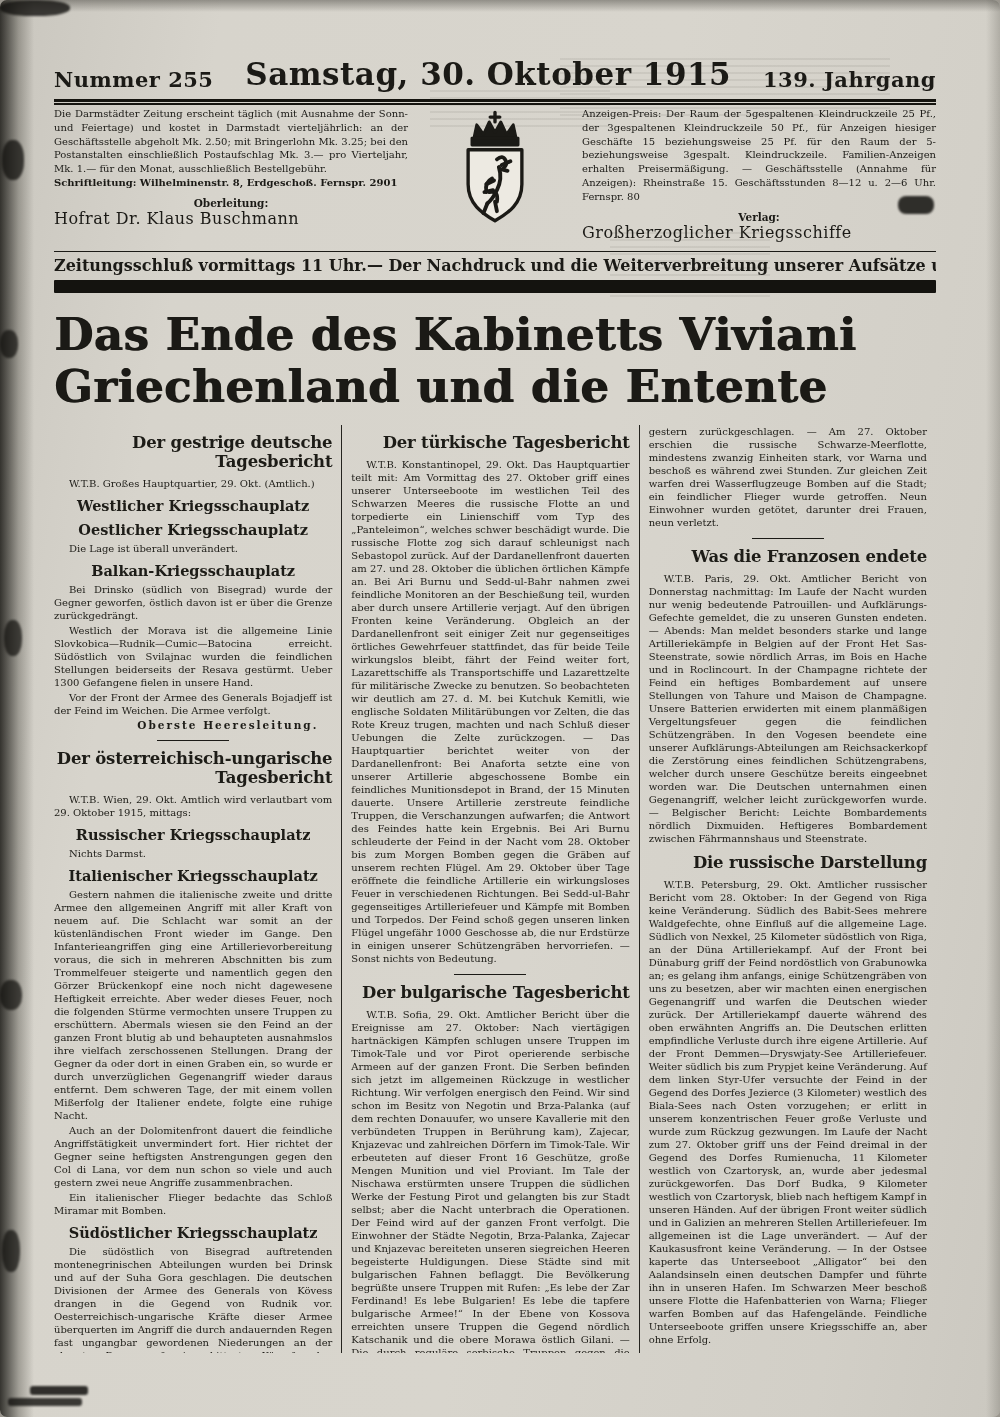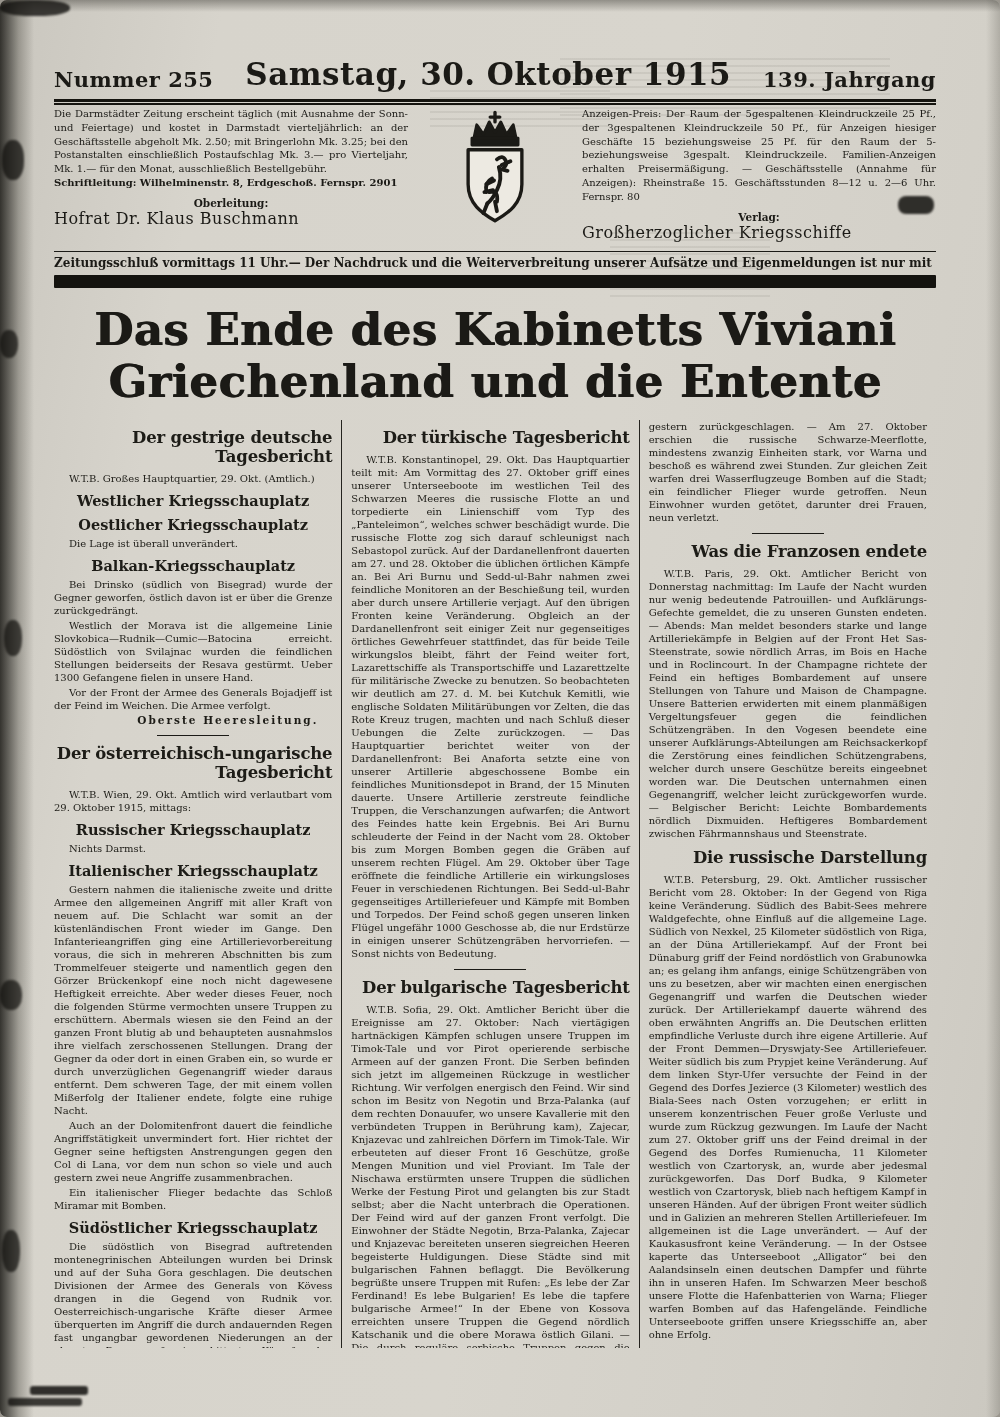--- a/index.html
+++ b/index.html
@@ -42,26 +42,26 @@
   
   .imprint-row{display:flex;gap:31px;align-items:stretch;margin-top:2px;}
   .imprint-col{flex:1 1 0;display:flex;flex-direction:column;}
   .imprint-text{font-size:10px;line-height:1.38;text-align:justify;font-weight:500;}
   .imprint-editorial{font-size:10px;line-height:1.4;text-align:justify;font-weight:700;}
   .org-label{text-align:center;font-size:10.5px;font-weight:700;margin-top:7px;}
   .org-name{font-size:16px;font-weight:400;letter-spacing:.5px;}
   .crest-wrap{flex:0 0 112px;display:flex;align-items:flex-start;justify-content:center;padding-top:2px;}
   .rule-thin{height:1px;background:#1b1a16;margin-top:9px;}
   
-  .notice{display:flex;font-size:12px;font-weight:700;margin-top:4px;white-space:nowrap;overflow:hidden;text-align:center;}
+  .notice{display:flex;font-size:16px;font-weight:700;margin-top:4px;white-space:nowrap;overflow:hidden;text-align:center;}
   .rule-thick{height:13px;background:#14130f;margin-top:5px;border-radius:1px;}
   
   .headline{margin-top:16px;margin-bottom:8px;}
   .headline div{
-    text-align:center;font-size:45px;font-weight:700;line-height:1.16;letter-spacing:.5px;
+    font-size:45px;font-weight:700;line-height:1.16;letter-spacing:.5px;
     text-shadow:1px 0 0 #1b1a16;
   }
   
   .columns{display:flex;margin-top:12px;height:928px;overflow:hidden;}
   .col{flex:1 1 0;overflow:hidden;padding:0 9px;}
   .col:first-child{padding-left:0;}
   .col + .col{border-left:1px solid #24231e;}
   .blk{color:#1d1c17;}
   .blk-heading{font-size:16.5px;font-weight:700;text-align:right;letter-spacing:-.2px;margin:9px 0 5px;line-height:1.15;}
   .blk-subheading{font-size:14.5px;font-weight:700;text-align:center;margin:7px 0 4px;}

